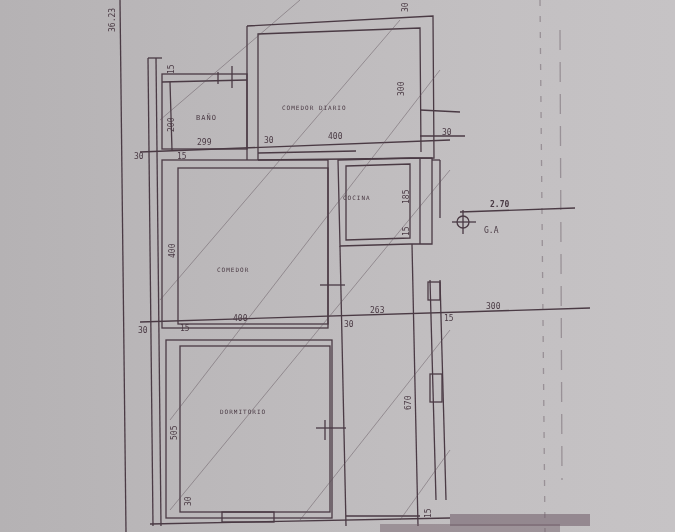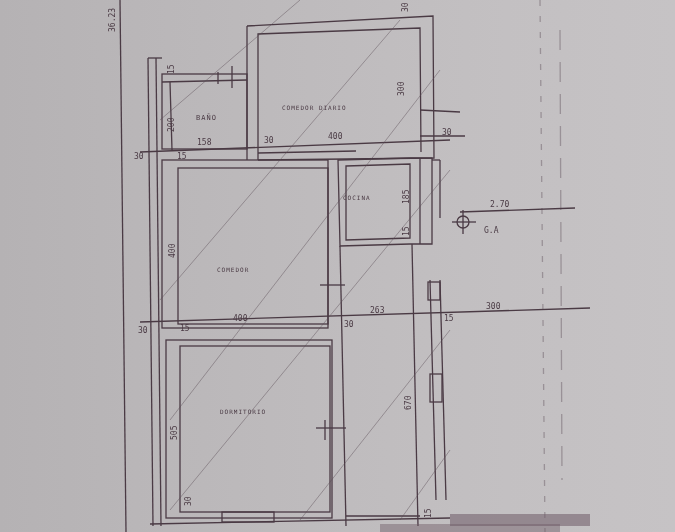--- a/index.html
+++ b/index.html
@@ -103,27 +103,27 @@
     <rect x="380" y="524" width="180" height="8" fill="#6e5a66" fill-opacity="0.45"></rect>
   </svg>
 
   <span class="lbl" style="left:196px;top:114px;">BAÑO</span>
   <span class="lbl" style="left:282px;top:104px;font-size:6px;">COMEDOR DIARIO</span>
   <span class="lbl" style="left:343px;top:194px;font-size:6px;">COCINA</span>
   <span class="lbl" style="left:217px;top:266px;font-size:6px;">COMEDOR</span>
   <span class="lbl" style="left:220px;top:408px;font-size:6px;">DORMITORIO</span>
 
   <span class="dim" style="left:484px;top:226px;">G.A</span>
-  <span class="dim" style="left:490px;top:200px;">2.70</span>
+  <span class="dim" style="left:490px;top:200px;font-weight:bold;">2.70</span>
 
   <span class="dim rot" style="left:108px;top:32px;">36.23</span>
 
   <span class="dim rot" style="left:167px;top:74px;">15</span>
   <span class="dim rot" style="left:167px;top:132px;">200</span>
-  <span class="dim" style="left:197px;top:138px;">158</span>
+  <span class="dim" style="left:197px;top:138px;">299</span>
   <span class="dim" style="left:264px;top:136px;">30</span>
   <span class="dim" style="left:328px;top:132px;">400</span>
   <span class="dim rot" style="left:397px;top:96px;">300</span>
   <span class="dim" style="left:442px;top:128px;">30</span>
   <span class="dim rot" style="left:401px;top:12px;">30</span>
   <span class="dim" style="left:134px;top:152px;">30</span>
   <span class="dim" style="left:177px;top:152px;">15</span>
   <span class="dim rot" style="left:402px;top:204px;">185</span>
   <span class="dim rot" style="left:402px;top:236px;">15</span>
   <span class="dim rot" style="left:168px;top:258px;">400</span>

